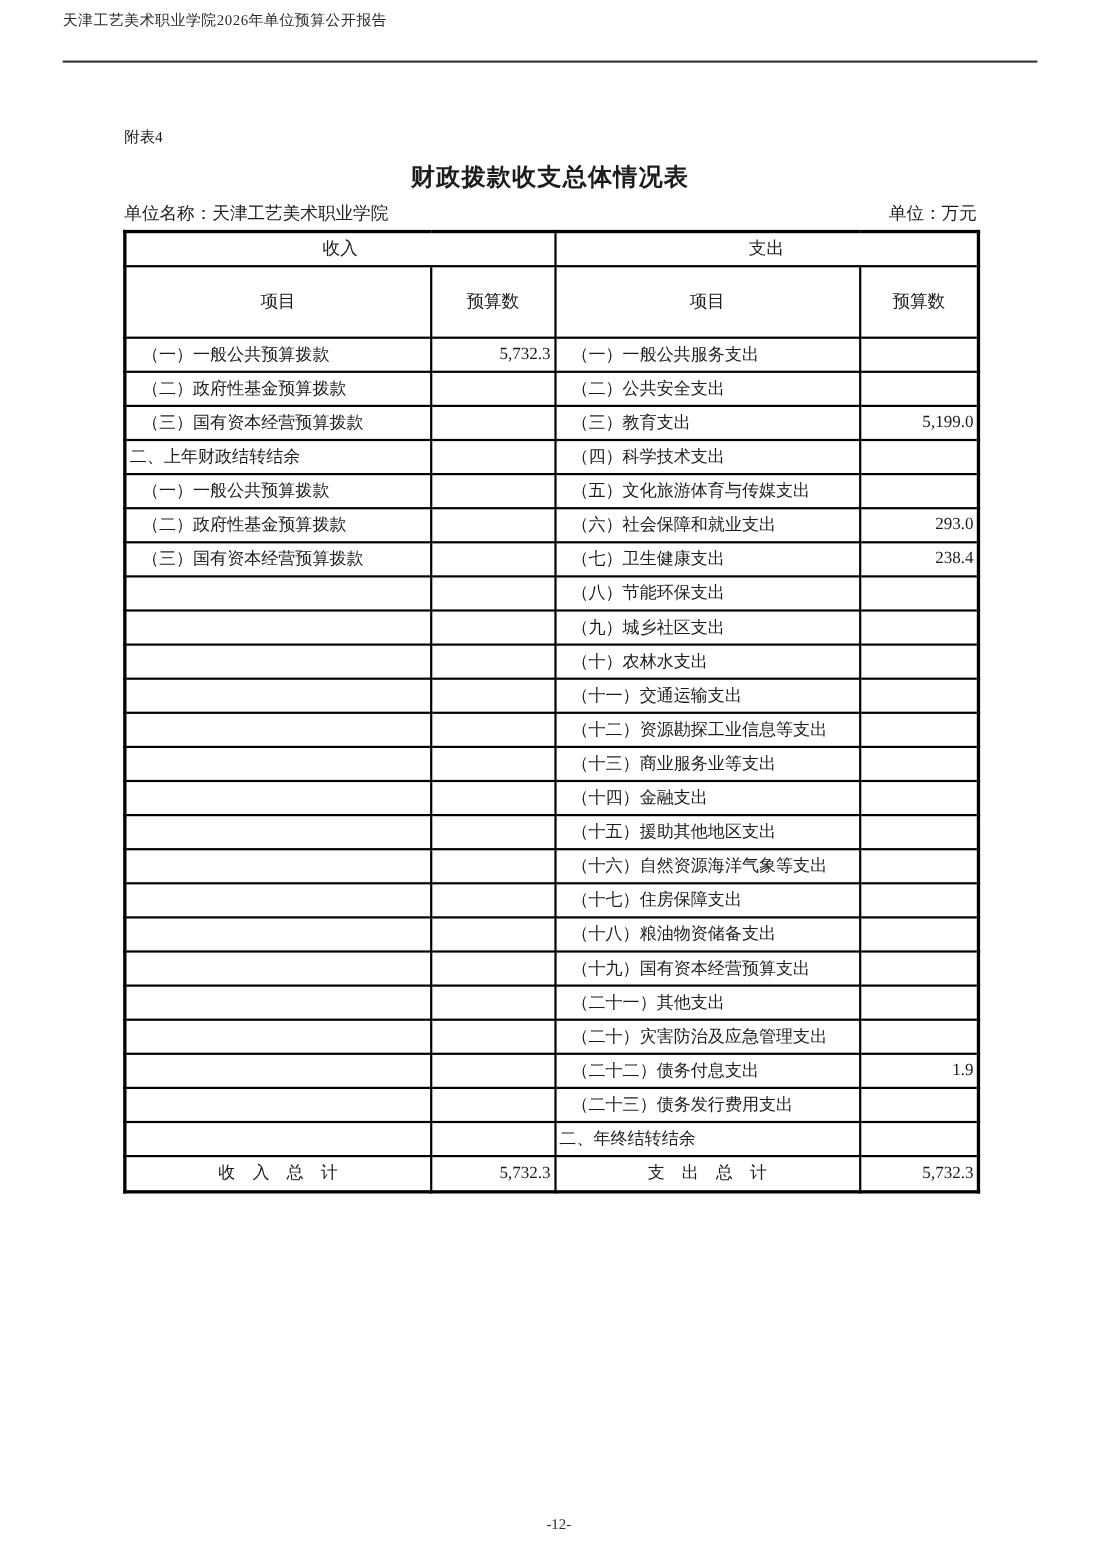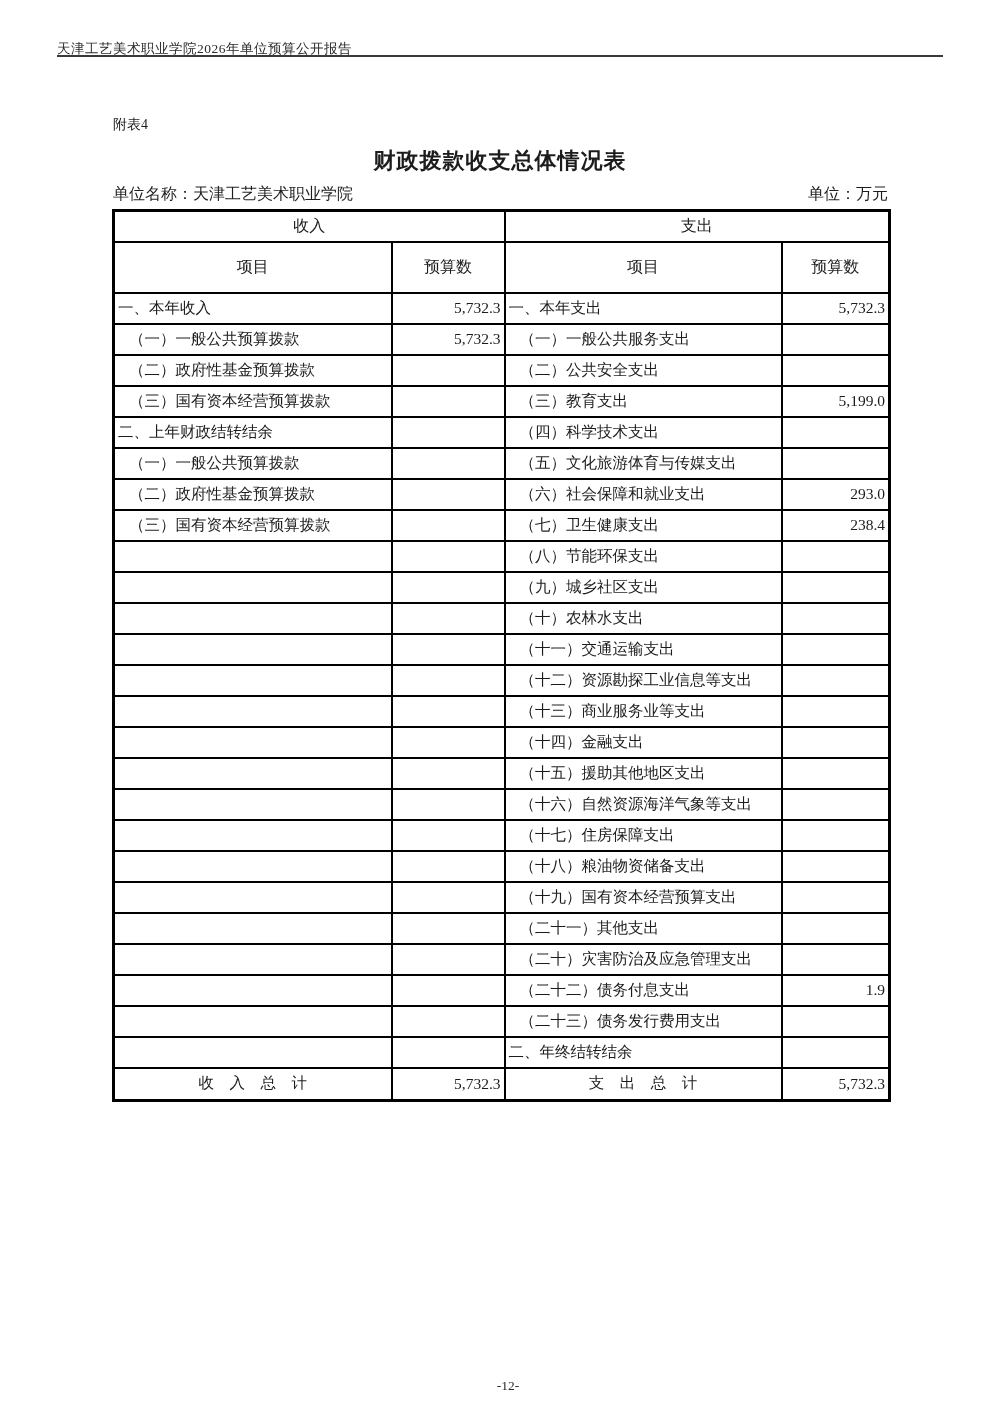--- a/index.html
+++ b/index.html
@@ -8,21 +8,21 @@
     position: relative;
     width: 1000px;
     height: 1415px;
     font-family: "Liberation Serif", "DejaVu Serif", serif;
     color: #1c1c1c;
     overflow: hidden;
   }
   .report-header {
     position: absolute;
     left: 57px;
-    top: 40px;
+    top: 10px;
     font-size: 13.5px;
     letter-spacing: 0.5px;
     color: #2a2a2a;
   }
   .header-rule {
     position: absolute;
     left: 57px;
     top: 55px;
     width: 886px;
     border-top: 2px solid #3a3a3a;
@@ -67,21 +67,21 @@
     overflow: hidden;
     white-space: nowrap;
     vertical-align: middle;
   }
   .budget-table th {
     font-size: 16px;
     font-weight: normal;
     text-align: center;
   }
   .section-header-row th { height: 31px; }
-  .col-header-row th { height: 51px; }
+  .col-header-row th { height: 65px; }
   .budget-table td {
     height: 31px;
     font-size: 15.5px;
   }
   td.item { text-align: left; padding-left: 3px; }
   td.item.indent { padding-left: 14px; }
   td.value { text-align: right; padding-right: 3px; }
   tr.total-row td { height: 33px; margin-top: 12px; }
   tr.total-row td.item { text-align: center; padding-left: 0; }
   .page-footer {
@@ -123,26 +123,20 @@
     </tr>
     <tr class="col-header-row">
       <th>项目</th>
       <th>预算数</th>
       <th>项目</th>
       <th>预算数</th>
     </tr>
   </thead>
   <tbody>
       <tr>
-        <td class="item">一、本年收入</td>
-        <td class="value">5,732.3</td>
-        <td class="item">一、本年支出</td>
-        <td class="value">5,732.3</td>
-      </tr>
-      <tr>
         <td class="item indent">（一）一般公共预算拨款</td>
         <td class="value">5,732.3</td>
         <td class="item indent">（一）一般公共服务支出</td>
         <td class="value"></td>
       </tr>
       <tr>
         <td class="item indent">（二）政府性基金预算拨款</td>
         <td class="value"></td>
         <td class="item indent">（二）公共安全支出</td>
         <td class="value"></td>

